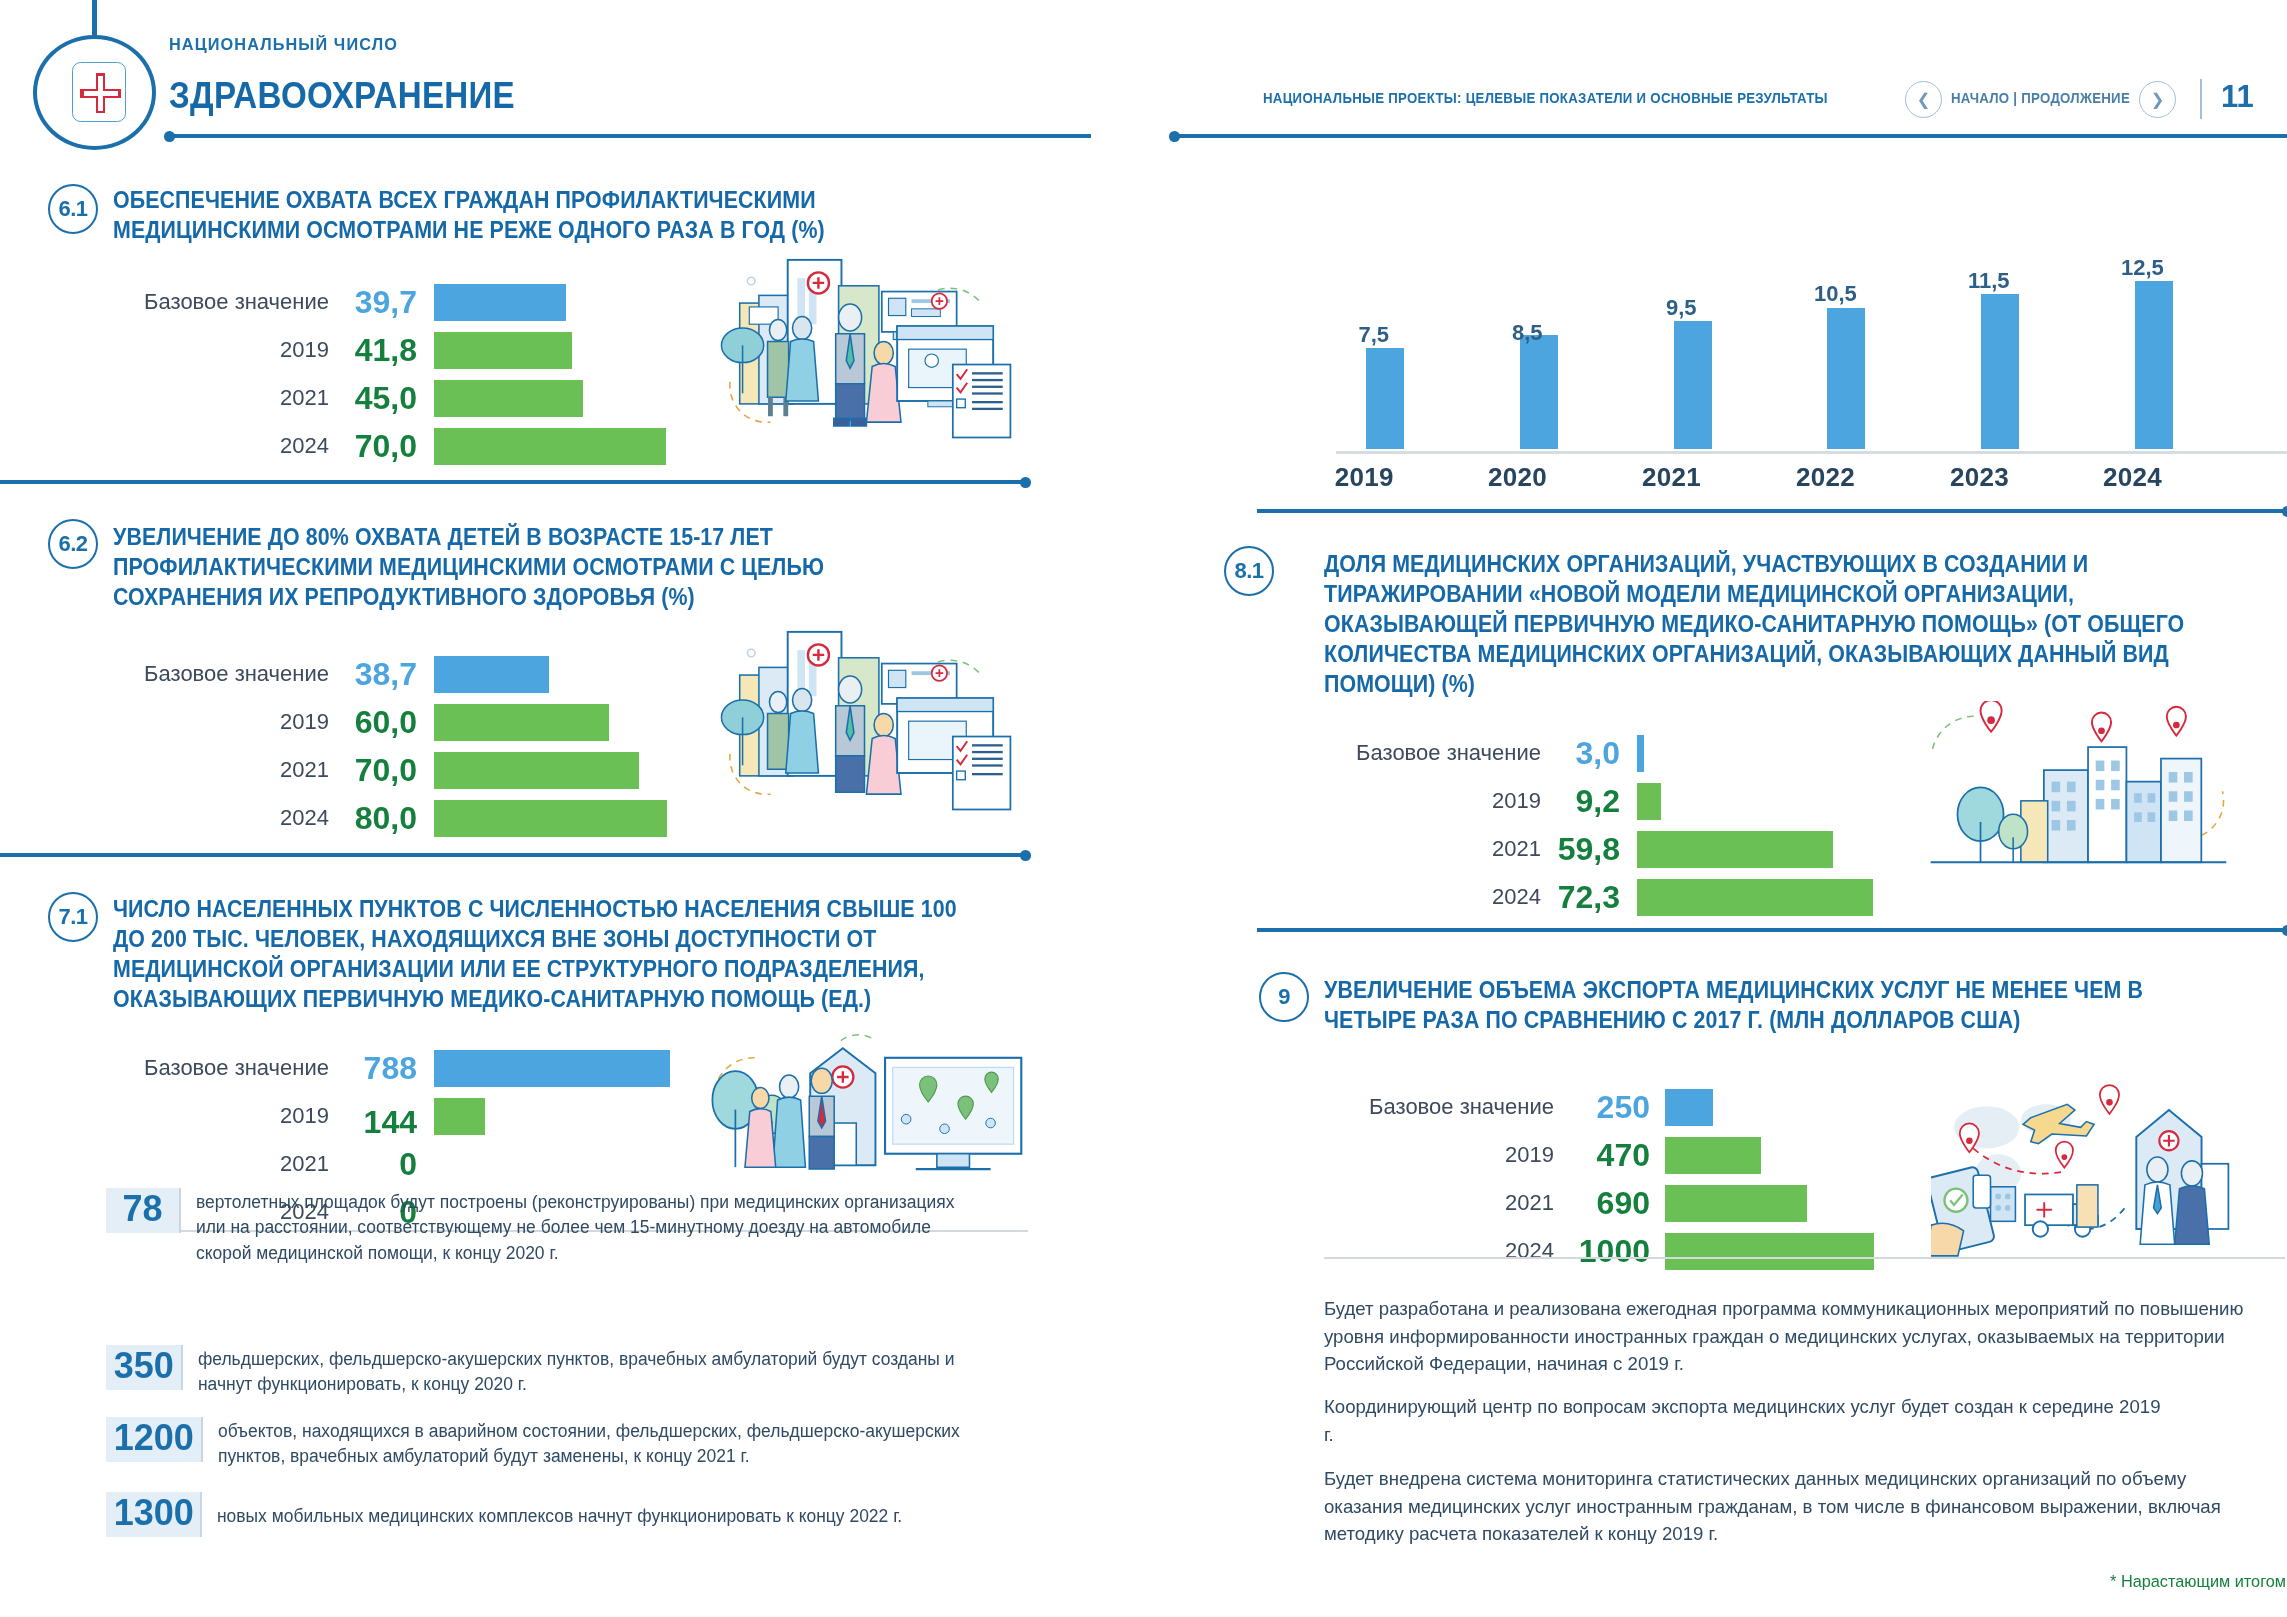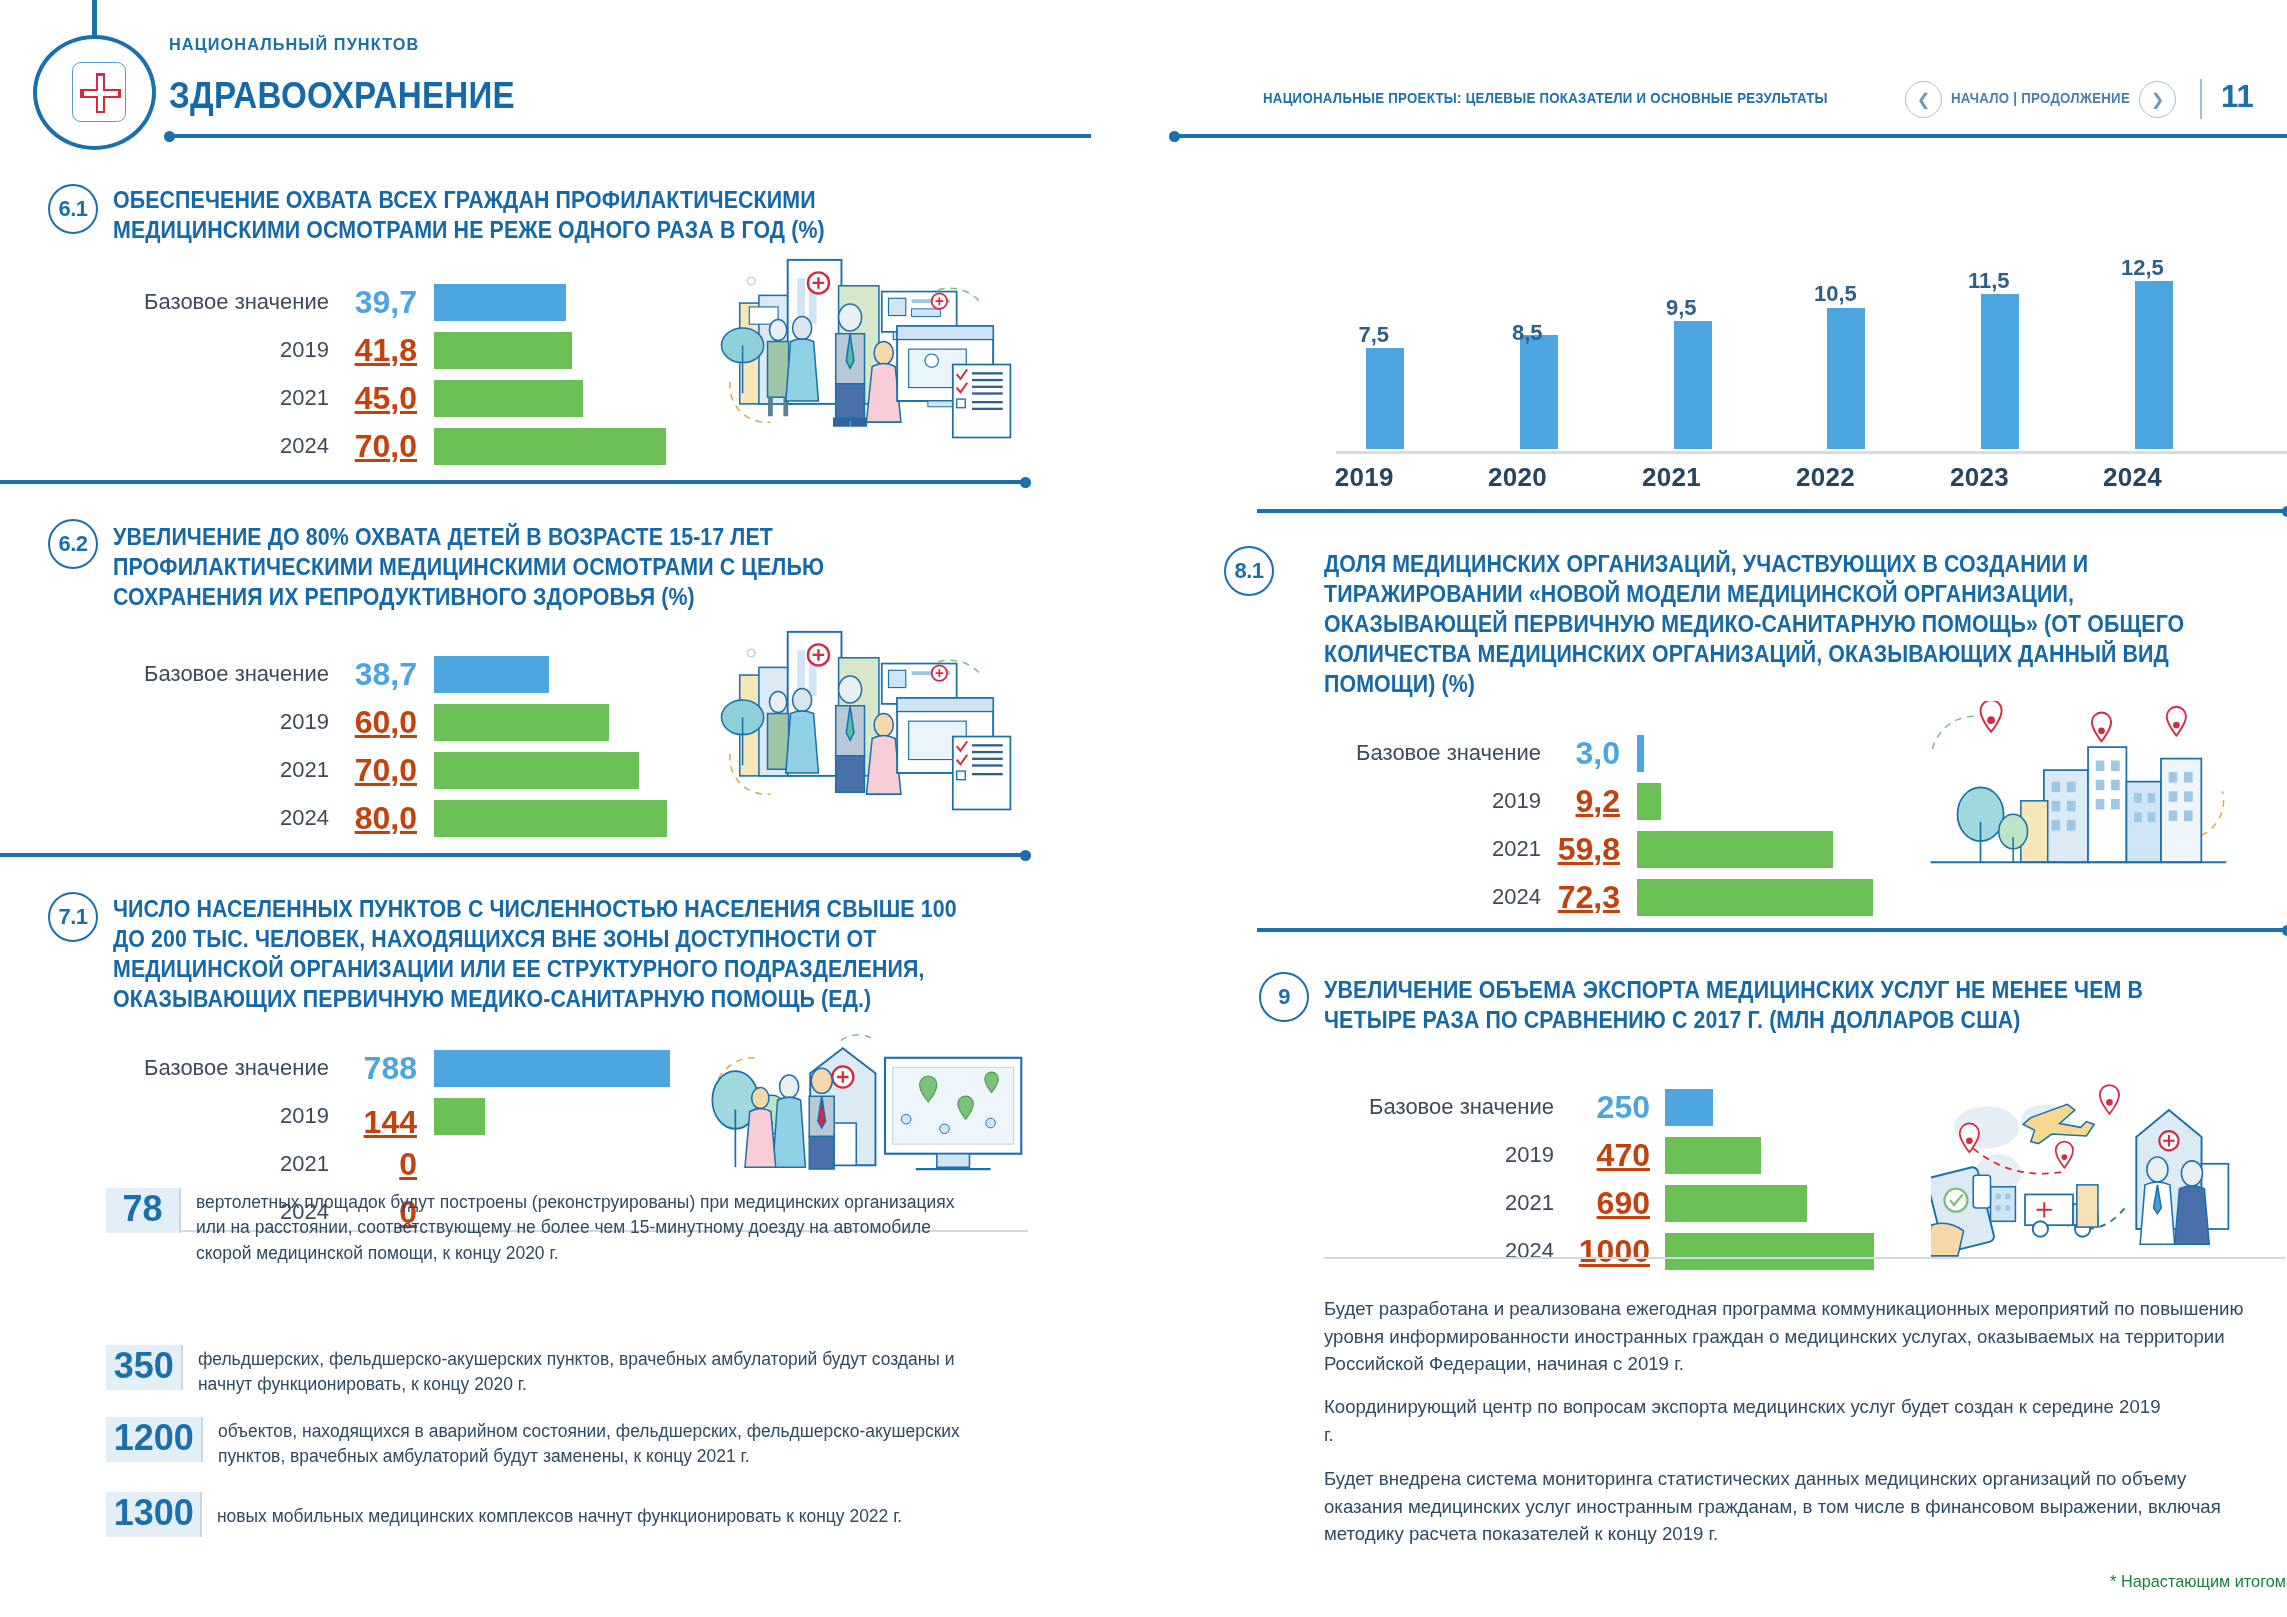--- a/index.html
+++ b/index.html
@@ -91,21 +91,21 @@
 
   
   .barrow { position:absolute; display:flex; align-items:center; height:42px; }
   .barrow .lbl {
     font-size:22px; color:#3c4a5c; text-align:right; white-space:nowrap;
   }
   .barrow .val {
     font-size:32px; font-weight:bold; text-align:right; white-space:nowrap;
   }
   .barrow .val.base { color:#4ca5de; }
-  .barrow .val.tgt  { color:#c2410c;text-decoration:underline; }
+  .barrow .val.tgt  { color:#15803d; }
   .barrow .bar { height:37px; }
   .barrow .bar.base { background:#4ca5de; }
   .barrow .bar.tgt  { background:#6abf55; }
 
   
   .fact { position:absolute; display:flex; align-items:flex-start; }
   .fact .num {
     background:#e3eef7; color:#1b6fab; font-weight:bold; font-size:36px;
     text-align:center; padding:1.9px 7.7px 3.8px 7.7px; min-width:75px;
     border-right:2.9px solid #c5d6e5; line-height:1.08;
@@ -154,21 +154,21 @@
   <div>
     <div class="logo-stem"></div>
     <div class="logo-oval">
       <div class="logo-card">
         <div class="cross-v"></div>
           <div class="cross-h"></div>
         <div class="cross-v2"></div>
           <div class="cross-h2"></div>
       </div>
     </div>
-    <div class="kicker">НАЦИОНАЛЬНЫЙ ПУНКТОВ</div>
+    <div class="kicker">НАЦИОНАЛЬНЫЙ ЧИСЛО</div>
     <div class="proj-title">ЗДРАВООХРАНЕНИЕ</div>
     <div class="hdr-rule-left"></div>
 
     <div class="hdr-breadcrumb">НАЦИОНАЛЬНЫЕ ПРОЕКТЫ: ЦЕЛЕВЫЕ ПОКАЗАТЕЛИ И ОСНОВНЫЕ РЕЗУЛЬТАТЫ</div>
     <div class="nav-circle nav-prev">❮</div>
     <div class="nav-label">НАЧАЛО | ПРОДОЛЖЕНИЕ</div>
     <div class="nav-circle nav-next">❯</div>
     <div class="hdr-divider"></div>
     <div class="page-num">11</div>
     <div class="hdr-rule-right"></div>

